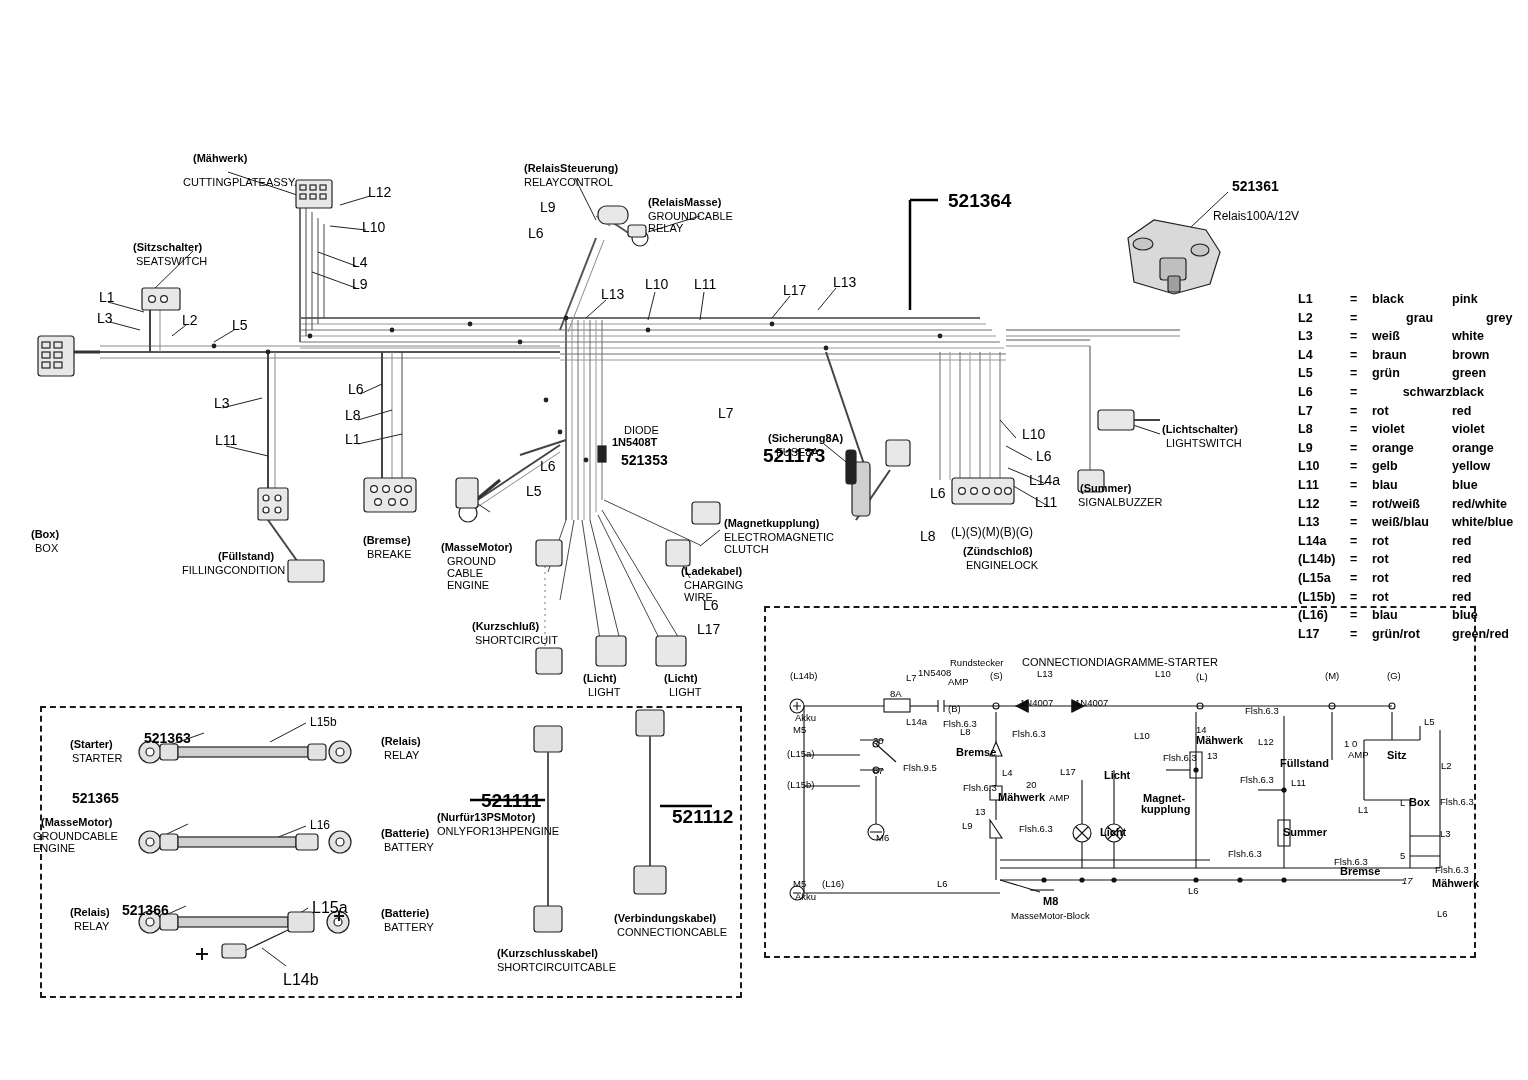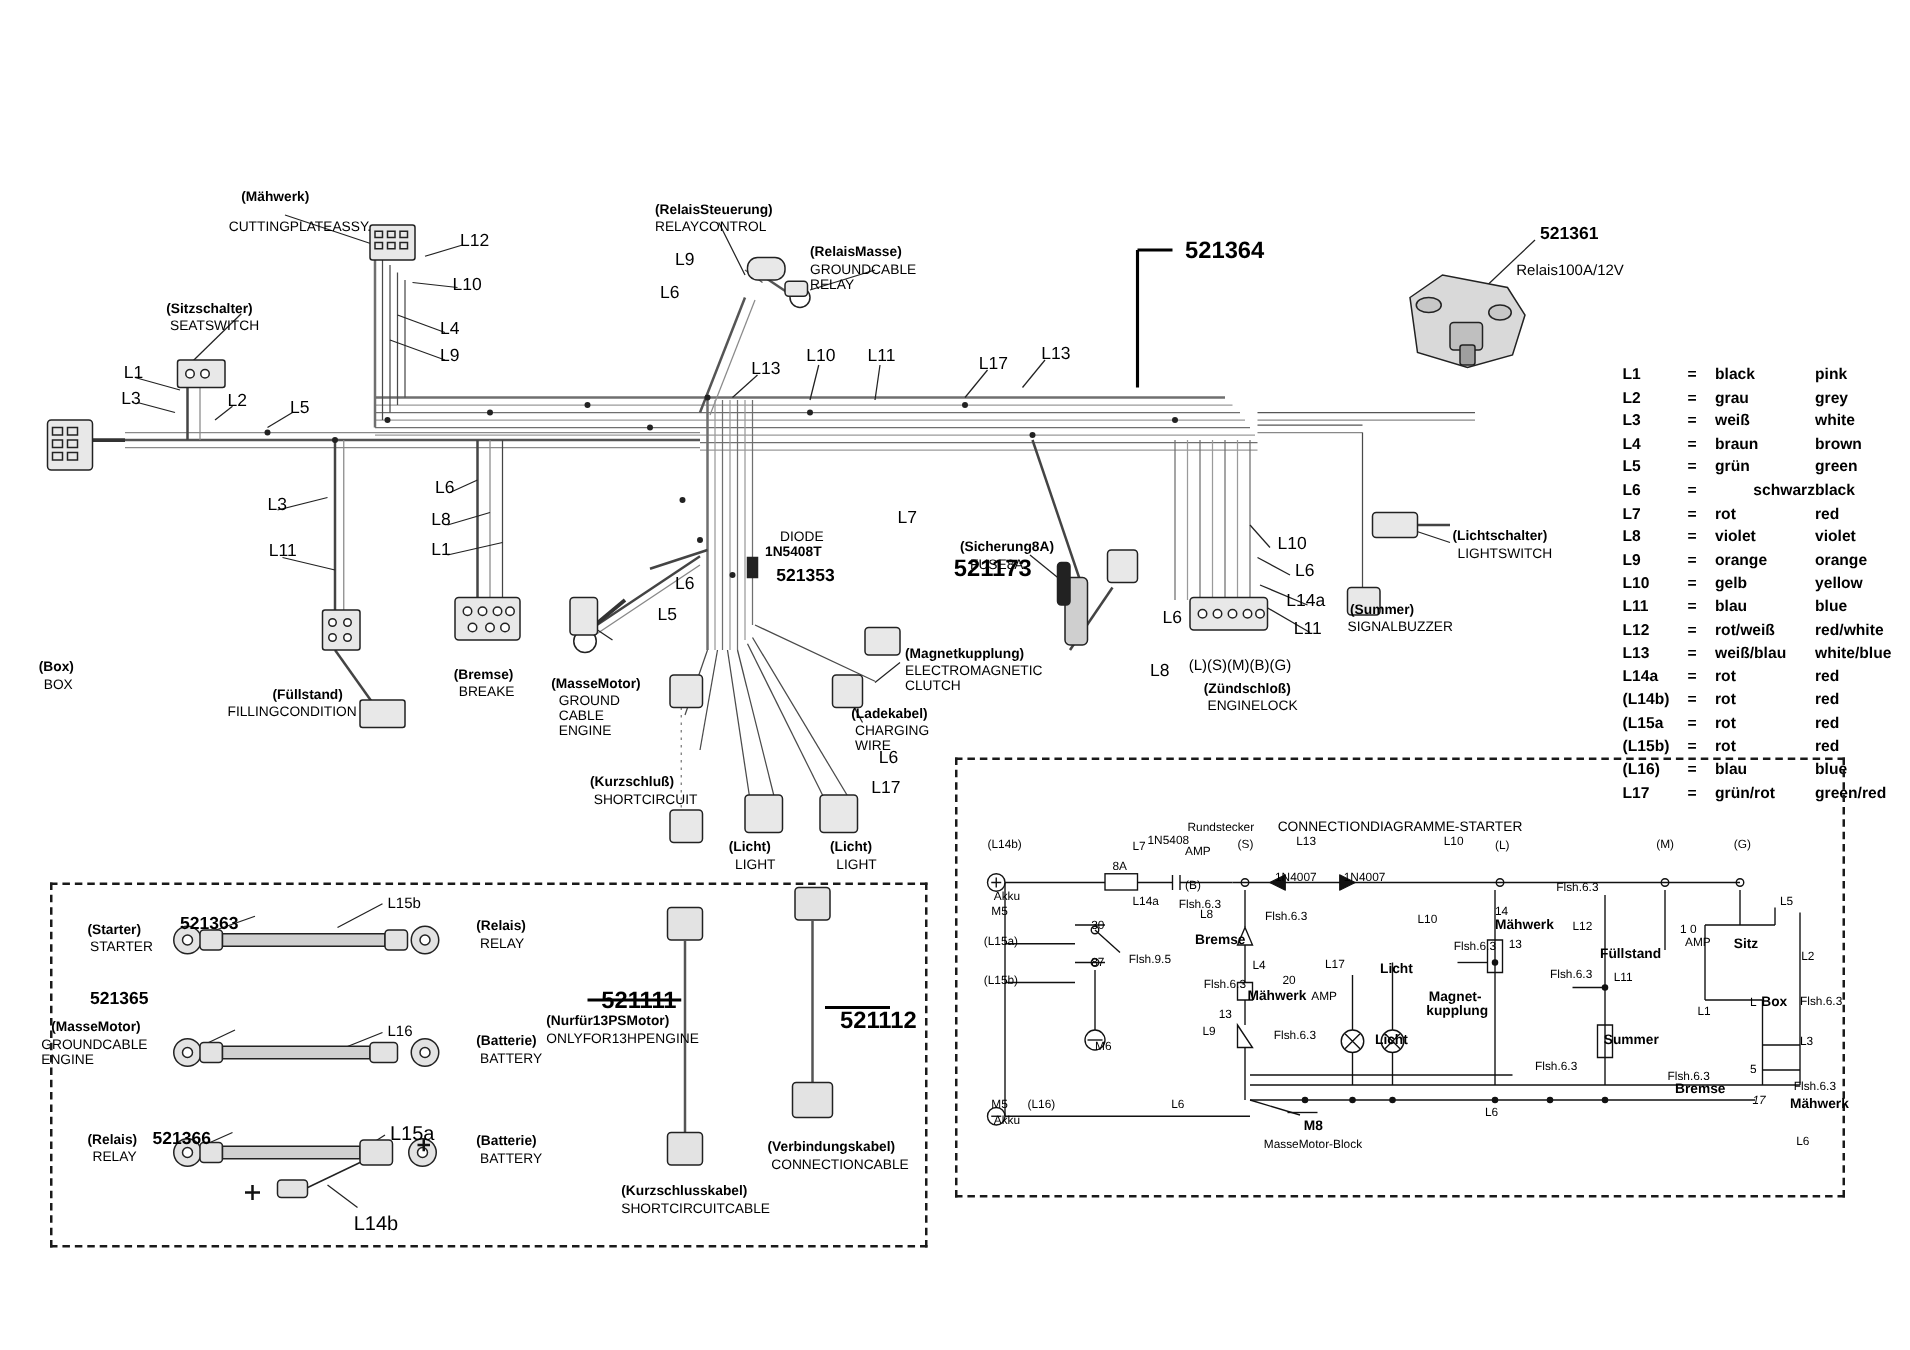--- a/index.html
+++ b/index.html
@@ -436,21 +436,21 @@
 <div id="legend" style="position:absolute;left:1298px;top:290px;width:222px;">
 <div style="display: flex; font-size: 12.5px; line-height: 18.6px; font-weight: bold;">
       <span style="width: 52px;">L1</span>
       <span style="width: 22px;">=</span>
       <span style="width: 80px;">black</span>
       <span>pink</span>
     </div>
     <div style="display: flex; font-size: 12.5px; line-height: 18.6px; font-weight: bold;">
       <span style="width: 52px;">L2</span>
       <span style="width: 22px;">=</span>
-      <span style="width: 80px;">grau</span>
+      <span style="width: 80px; margin-left: 34px;">grau</span>
       <span>grey</span>
     </div>
     <div style="display: flex; font-size: 12.5px; line-height: 18.6px; font-weight: bold;">
       <span style="width: 52px;">L3</span>
       <span style="width: 22px;">=</span>
       <span style="width: 80px;">weiß</span>
       <span>white</span>
     </div>
     <div style="display: flex; font-size: 12.5px; line-height: 18.6px; font-weight: bold;">
       <span style="width: 52px;">L4</span>

